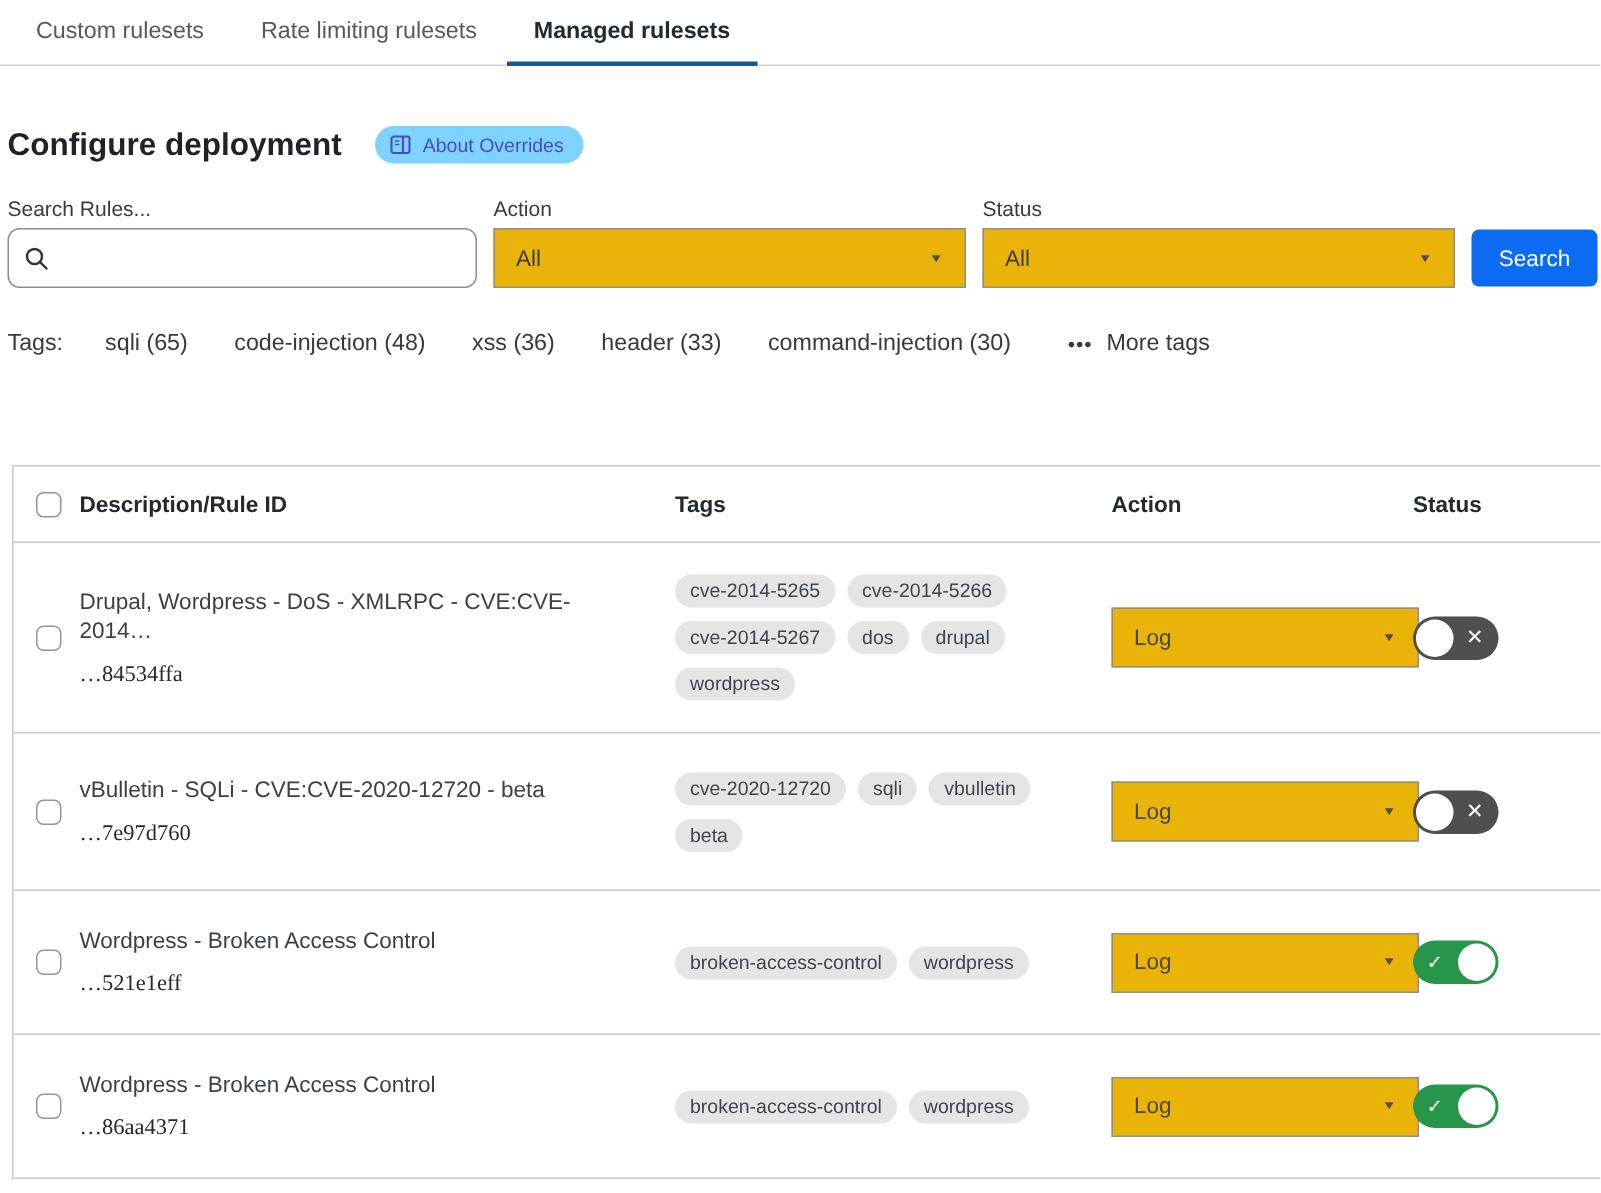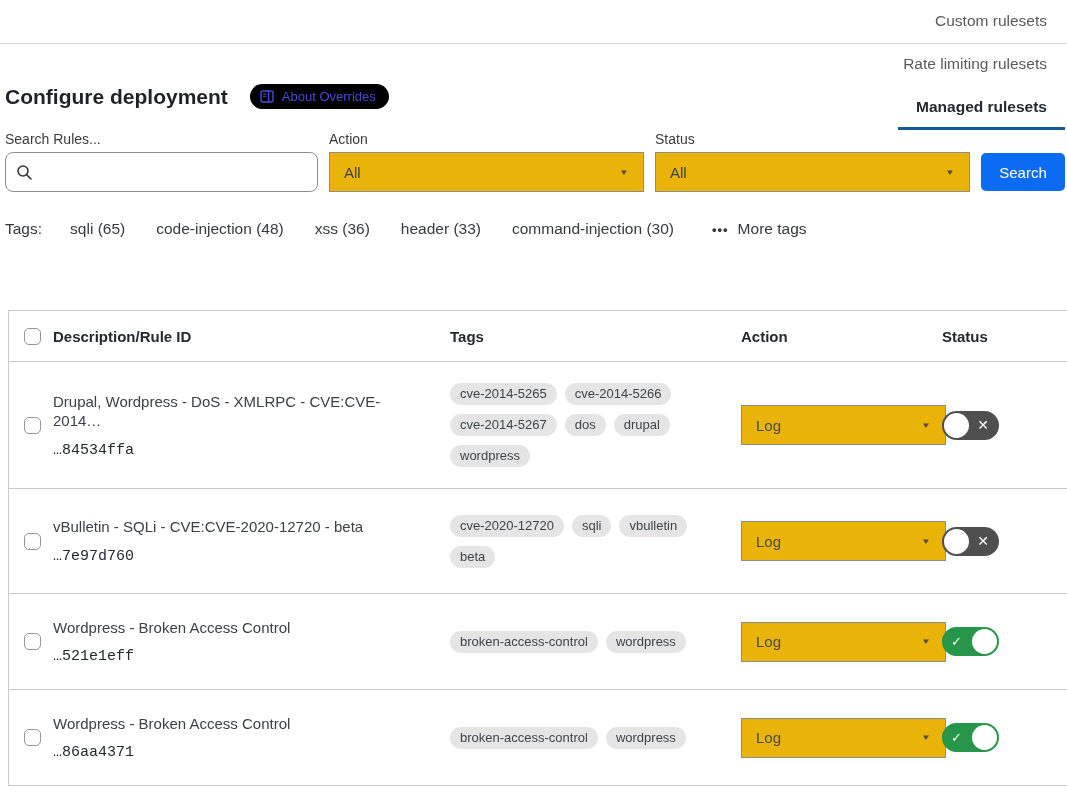--- a/index.html
+++ b/index.html
@@ -1,28 +1,28 @@
 <!DOCTYPE html>
 <html><head>
 <meta charset="utf-8">
 <style>
   * { margin:0; padding:0; box-sizing:border-box; }
   html,body { width:1067px; height:795px; background:#fff; overflow:hidden;
     font-family:"Liberation Sans","DejaVu Sans",sans-serif; color:#36393f; }
 
   
-  .tabbar { height:44px; display:flex; align-items:flex-end; border-bottom:1px solid #d2d2d2; padding-left:6px;flex-direction:column; }
+  .tabbar { height:44px; display:flex; align-items:flex-end; border-bottom:1px solid #d2d2d2; padding-left:6px; }
   .tab { padding:12px 18px 13px; font-size:15.5px; color:#595959; cursor:pointer; position:relative; margin-right:2px; }
   .tab.active { color:#24292f; font-weight:bold; }
   .tab.active::after { content:""; position:absolute; left:0; right:0; bottom:-1px; height:3px; background:#15589c; }
 
   
   .head-row { display:flex; align-items:center; margin:40px 0 0 5px; gap:22px; }
   .page-title { font-size:21px; font-weight:bold; color:#1f2328; }
-  .about-badge { display:inline-flex; align-items:center; gap:7px; background:#000000; color:#4a4ad0;
+  .about-badge { display:inline-flex; align-items:center; gap:7px; background:#7dd3fc; color:#4a4ad0;
     font-size:13px; padding:5px 13px 5px 10px; border-radius:14px; cursor:pointer; }
   .about-badge svg { display:block; }
 
   
   .filters { display:flex; margin:22px 0 0 5px; gap:11px; }
   .field { display:flex; flex-direction:column; }
   .field-label { font-size:14px; color:#3b3b3b; margin-bottom:5px; }
   .searchbox { width:313px; height:40px; border:1px solid #8e8e8e; border-radius:8px;
     display:flex; align-items:center; padding:0 10px; gap:8px; background:#fff; }
   .searchbox input { border:none; outline:none; flex:1; font-size:15px; font-family:inherit; }
@@ -43,21 +43,21 @@
 
   
   .rules-table { margin:72px 0 0 8px; border-top:1px solid #c9c9c9; border-left:1px solid #c9c9c9; width:1059px; }
   .trow { display:grid; grid-template-columns:44px 397px 291px 201px 1fr; align-items:center; border-bottom:1px solid #c9c9c9; }
   .trow.thead { height:51px; }
   .th { font-size:15px; font-weight:bold; color:#24292f; }
   .cb { width:17px; height:17px; border:1px solid #949494; border-radius:5px; background:#fff; margin-left:15px; cursor:pointer; }
   .r1 { height:127px; } .r2 { height:105px; } .r3 { height:96px; } .r4 { height:96px; }
   .desc-cell { padding-right:24px; }
   .desc-title { font-size:15px; color:#3c4047; line-height:1.3; }
-  .rule-id { font-family:Liberation Mono, monospace; font-size:15px; color:#24292f; margin-top:11px; }
+  .rule-id { font-family:Liberation Serif, serif; font-size:15px; color:#24292f; margin-top:11px; }
   .tags-cell { display:flex; flex-wrap:wrap; gap:9px 8px; width:288px; padding-right:8px; }
   .pill { background:#e5e5e5; color:#3f444b; font-size:13px; padding:3px 10px 4px; border-radius:11px; white-space:nowrap; }
   .action-cell .selectbox { width:205px; color:#4a4a4a; }
   
   .toggle { width:57px; height:29px; border-radius:15px; position:relative; cursor:pointer; }
   .toggle.off { background:#4f4f4f; }
   .toggle.on  { background:#28964a; }
   .knob { width:25px; height:25px; background:#fff; border-radius:50%; position:absolute; top:2px; }
   .toggle.off .knob { left:2px; } .toggle.on .knob { right:2px; }
   .tglyph { position:absolute; top:50%; transform:translateY(-52%); color:#fff; font-size:14px; font-weight:bold; }

